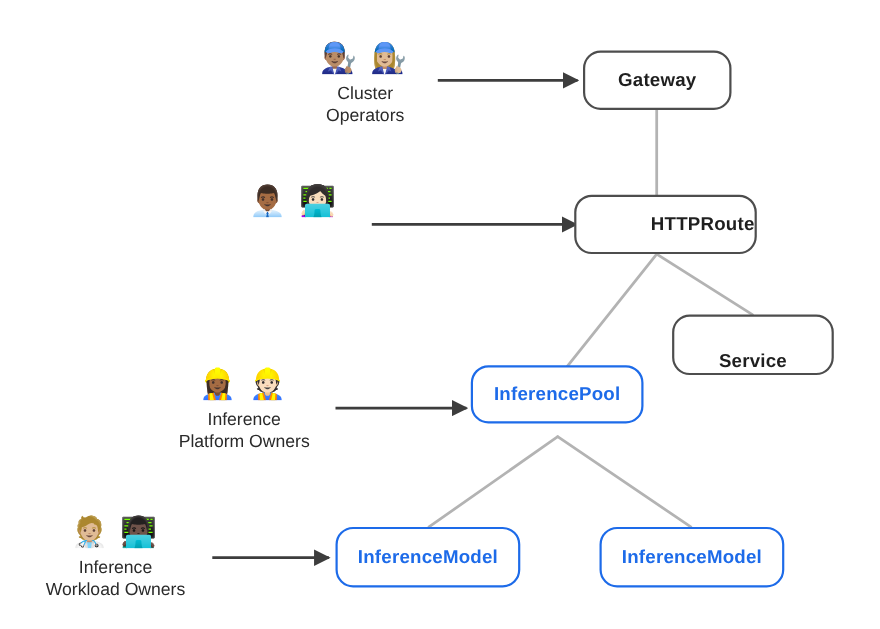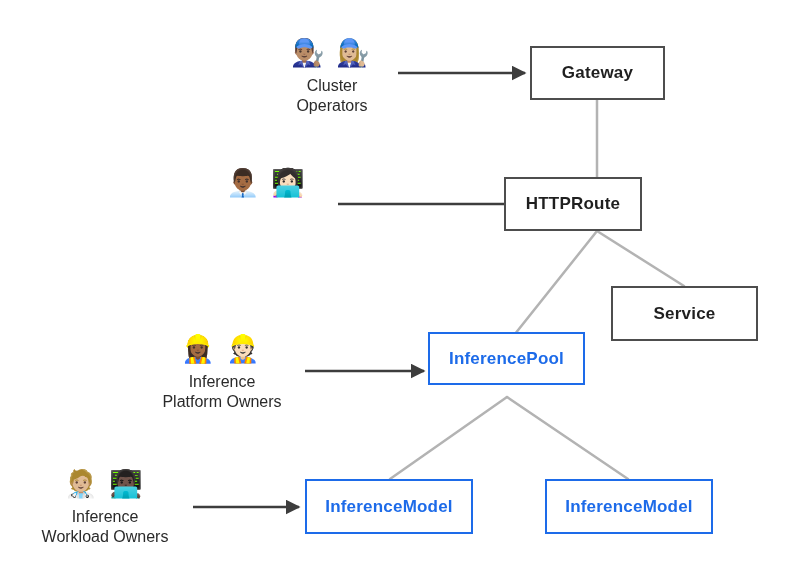--- a/index.html
+++ b/index.html
@@ -40,31 +40,31 @@
     stroke: var(--arrow-dark);
     stroke-width: 2.5;
     fill: none;
   }
   .node {
     position: absolute;
     display: flex;
     align-items: center;
     justify-content: center;
     background: #ffffff;
-    border-radius: 0;
+    border-radius: 16px;
     font-size: 17px;
     font-weight: 700;
     letter-spacing: 0.2px;
     box-sizing: border-box;
   }
   .node.dark { border: 2.5px solid var(--box-border-dark); color: var(--box-text-dark); }
   .node.blue { border: 2.5px solid var(--box-border-blue); color: var(--box-text-blue); }
   .node-gateway        { left: 530px; top: 46px;  width: 135px; height: 54px; }
-  .node-httproute      { left: 504px; top: 177px; width: 138px; height: 54px; }
-  .node-service        { left: 611px; top: 286px; width: 147px; height: 55px; }
+  .node-httproute      { left: 522px; top: 177px; width: 166px; height: 54px; justify-content: flex-end; }
+  .node-service        { left: 611px; top: 286px; width: 147px; height: 55px; align-items: flex-end; }
   .node-inferencepool  { left: 428px; top: 332px; width: 157px; height: 53px; }
   .node-inferencemodel-left  { left: 305px; top: 479px; width: 168px; height: 55px; }
   .node-inferencemodel-right { left: 545px; top: 479px; width: 168px; height: 55px; }
   .persona {
     position: absolute;
     display: flex;
     flex-direction: column;
     align-items: center;
     text-align: center;
   }

